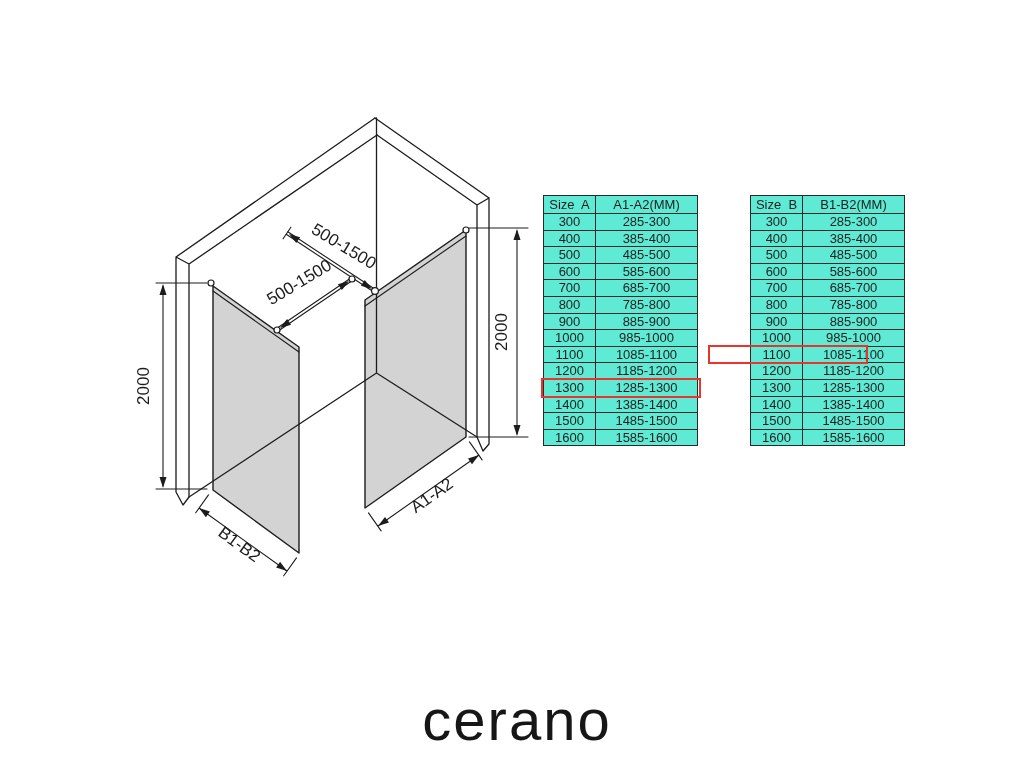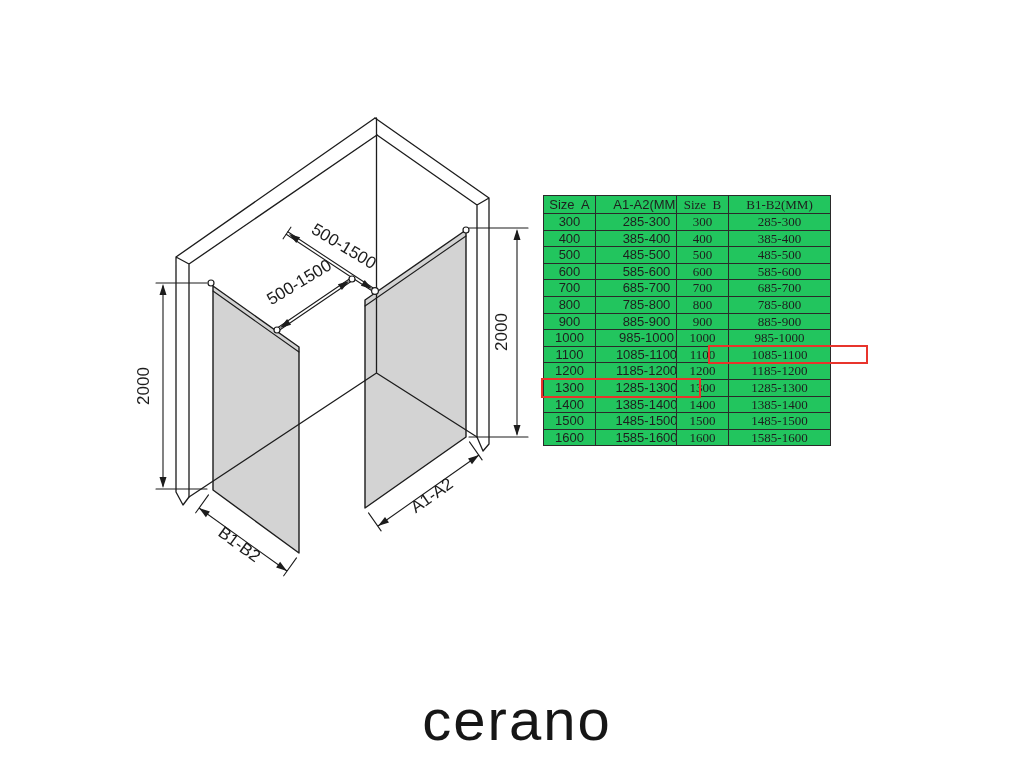--- a/index.html
+++ b/index.html
@@ -24,41 +24,41 @@
   .arrow{fill:var(--line);stroke:none;}
   .dot{fill:#fff;stroke:var(--line);stroke-width:1.2;}
   text.dim{
     fill:var(--line);
     font-family:"Liberation Sans",sans-serif;
     font-size:17px;
   }
   .tbl{
     position:absolute;
     border-collapse:collapse;
-    background:#22c55e;
+    background:#5eead4;
     font-family:"Liberation Sans",sans-serif;
     font-size:13px;
     color:#1e1e1e;
     table-layout:fixed;
   }
   .tbl th,.tbl td{
     border:1px solid #2a2a2a;
     text-align:center;
     vertical-align:middle;
     padding:0 2px;
     height:15.6px;
     line-height:15.6px;
     font-weight:normal;
     white-space:pre;
   }
   .tbl th{height:17px;line-height:17px;}
   .tbl col.c1{width:52px;}
   .tbl col.c2{width:102px;}
   #table-a{left:543px;top:195px;width:154px;}
-  #table-b{left:676px;top:195px;width:154px;font-family:Liberation Serif, serif;}
+  #table-b{left:750px;top:195px;width:154px;}
   .hl-box{
     position:absolute;
     border:2px solid var(--hl);
     z-index:5;
     pointer-events:none;
   }
   .logo{
     position:absolute;
     left:5px;top:686px;
     width:1024px;

